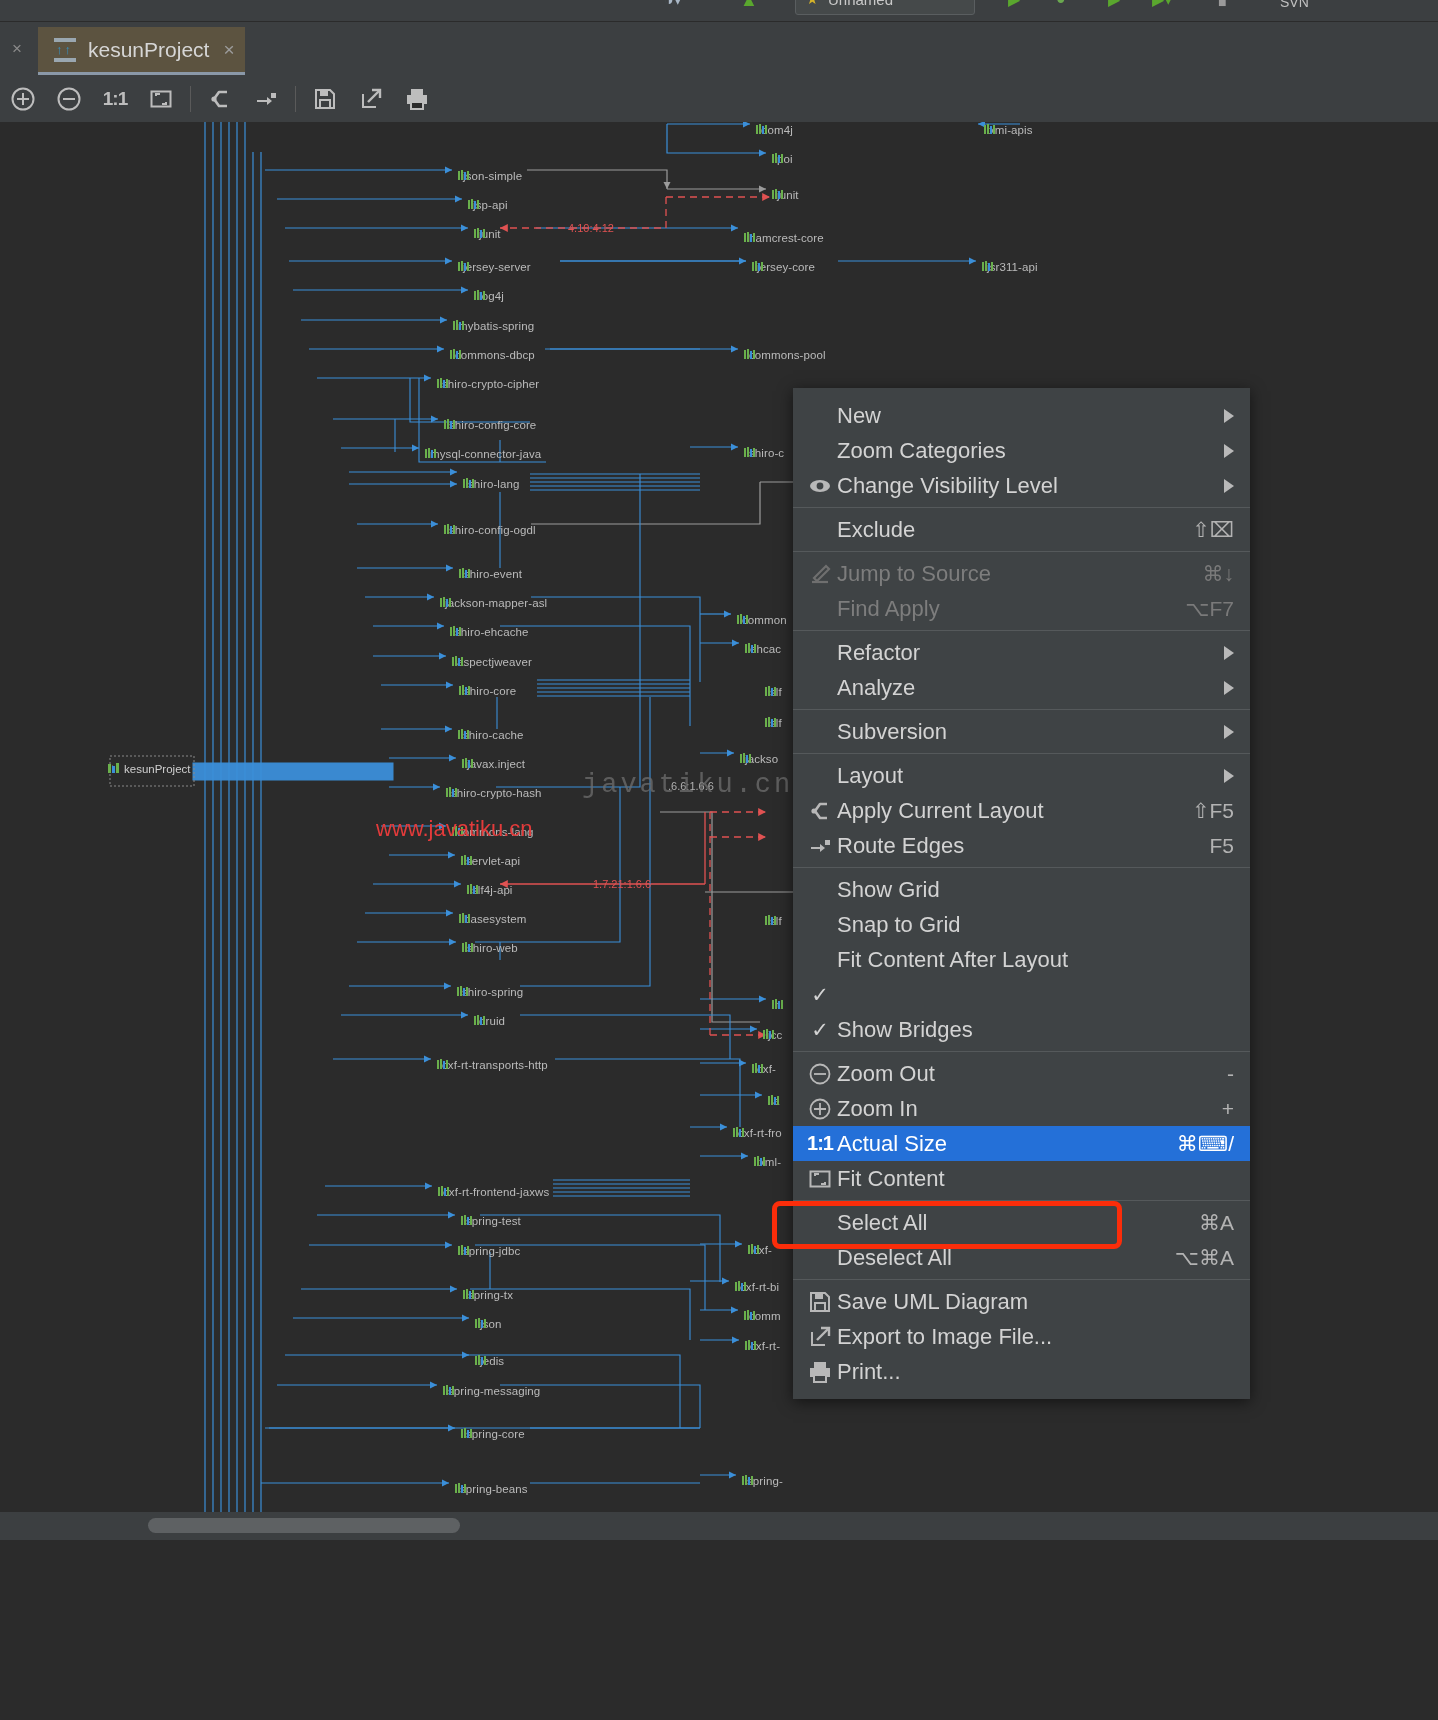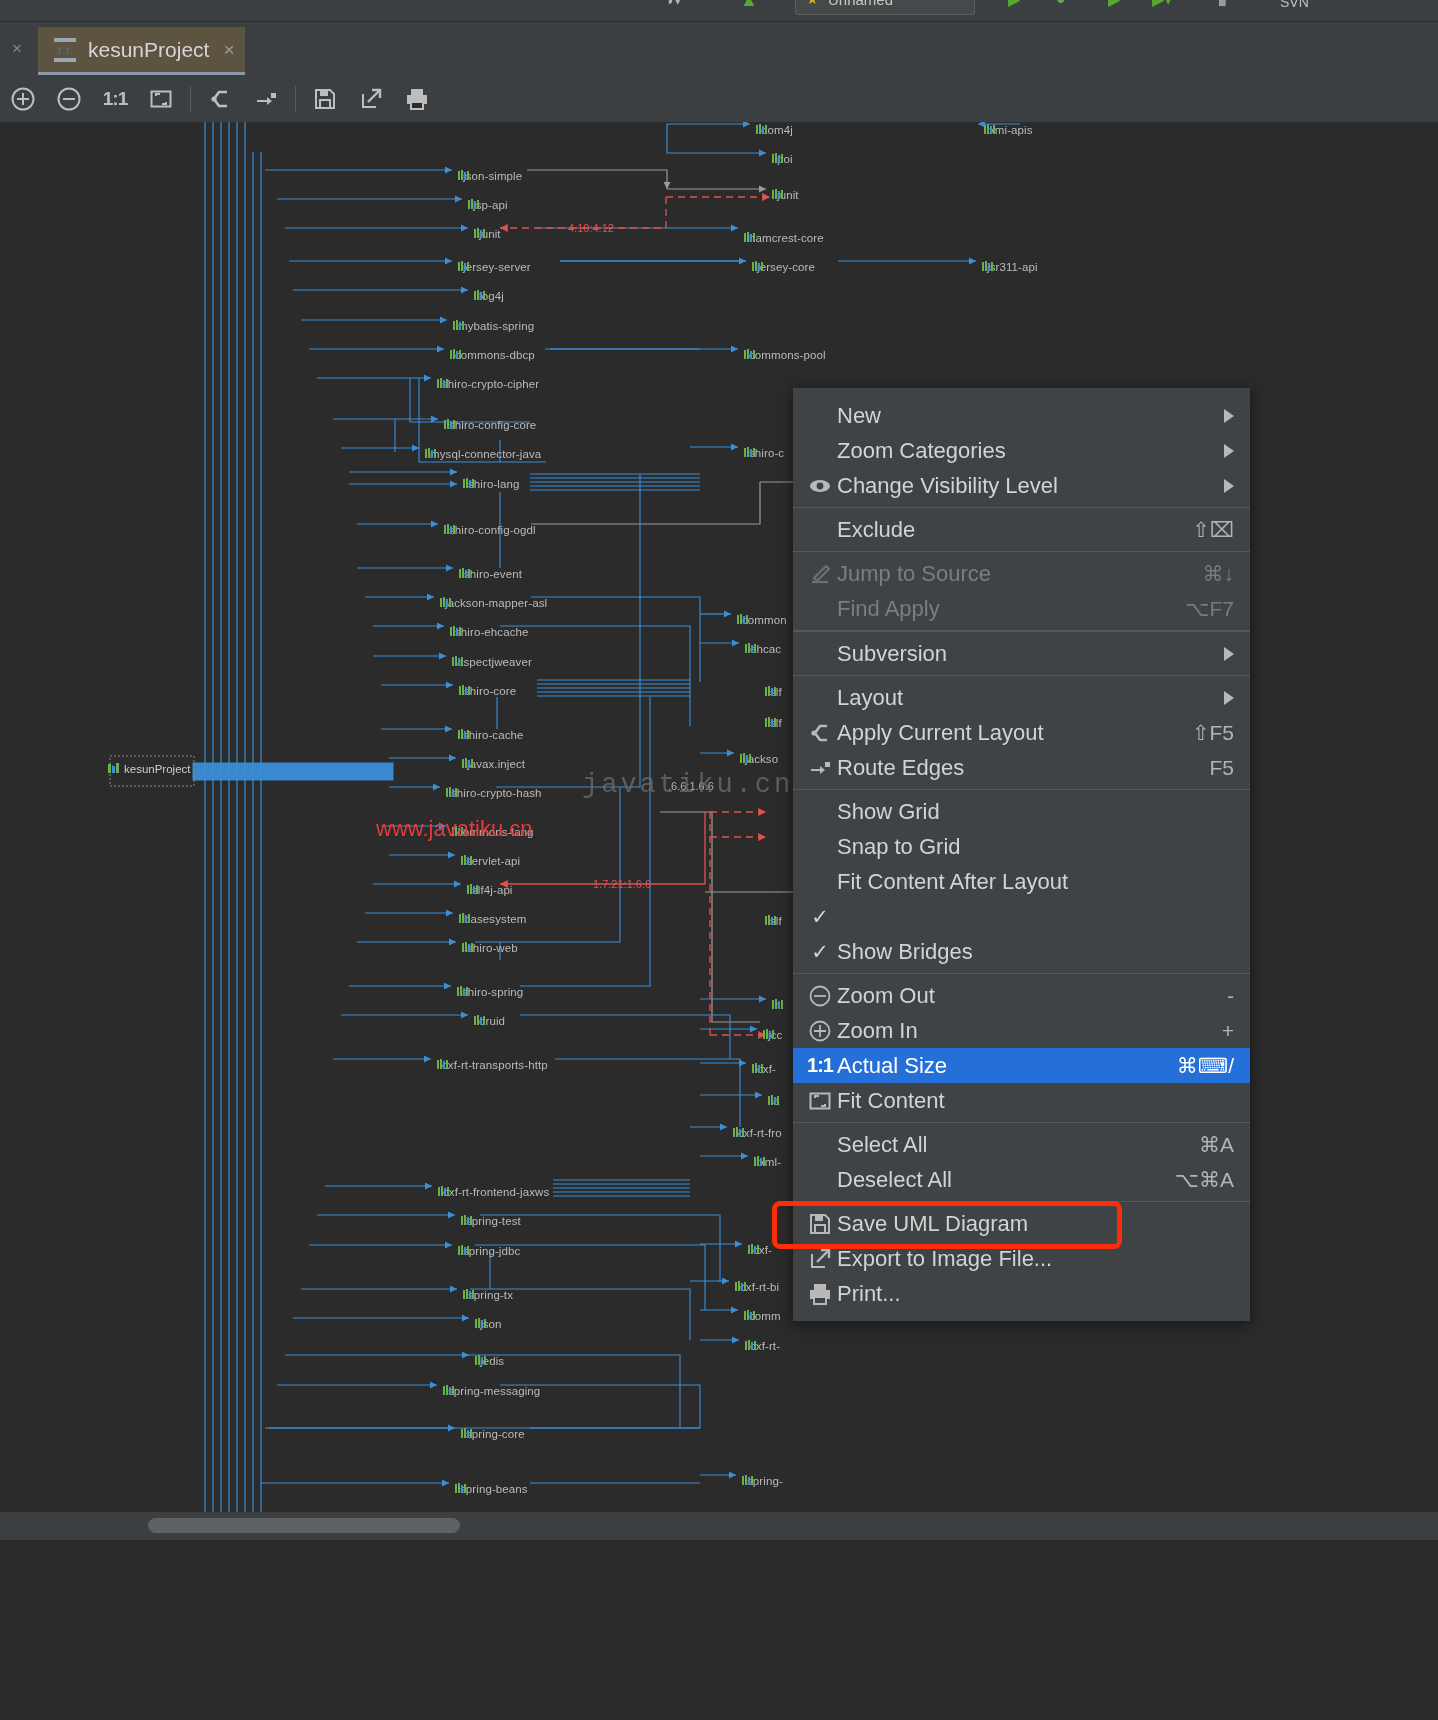--- a/index.html
+++ b/index.html
@@ -1164,20 +1164,32 @@
           <span class="mi-label">Jump to Source</span>
           <span class="mi-short">⌘↓</span>
         </div>
         <div class="mi disabled">
           <span class="mi-ico"></span>
           <span class="mi-label">Find Apply</span>
           <span class="mi-short">⌥F7</span>
         </div>
       </div>
       <div class="menu-sep"></div>
+      <div class="menu-group">
+        <div class="mi">
+          <span class="mi-ico"></span>
+          <span class="mi-label">Refactor</span>
+          <span class="mi-arrow"></span>
+        </div>
+        <div class="mi">
+          <span class="mi-ico"></span>
+          <span class="mi-label">Analyze</span>
+          <span class="mi-arrow"></span>
+        </div>
+      </div>
       <div class="menu-sep"></div>
       <div class="menu-group">
         <div class="mi">
           <span class="mi-ico"></span>
           <span class="mi-label">Subversion</span>
           <span class="mi-arrow"></span>
         </div>
       </div>
       <div class="menu-sep"></div>
       <div class="menu-group">

